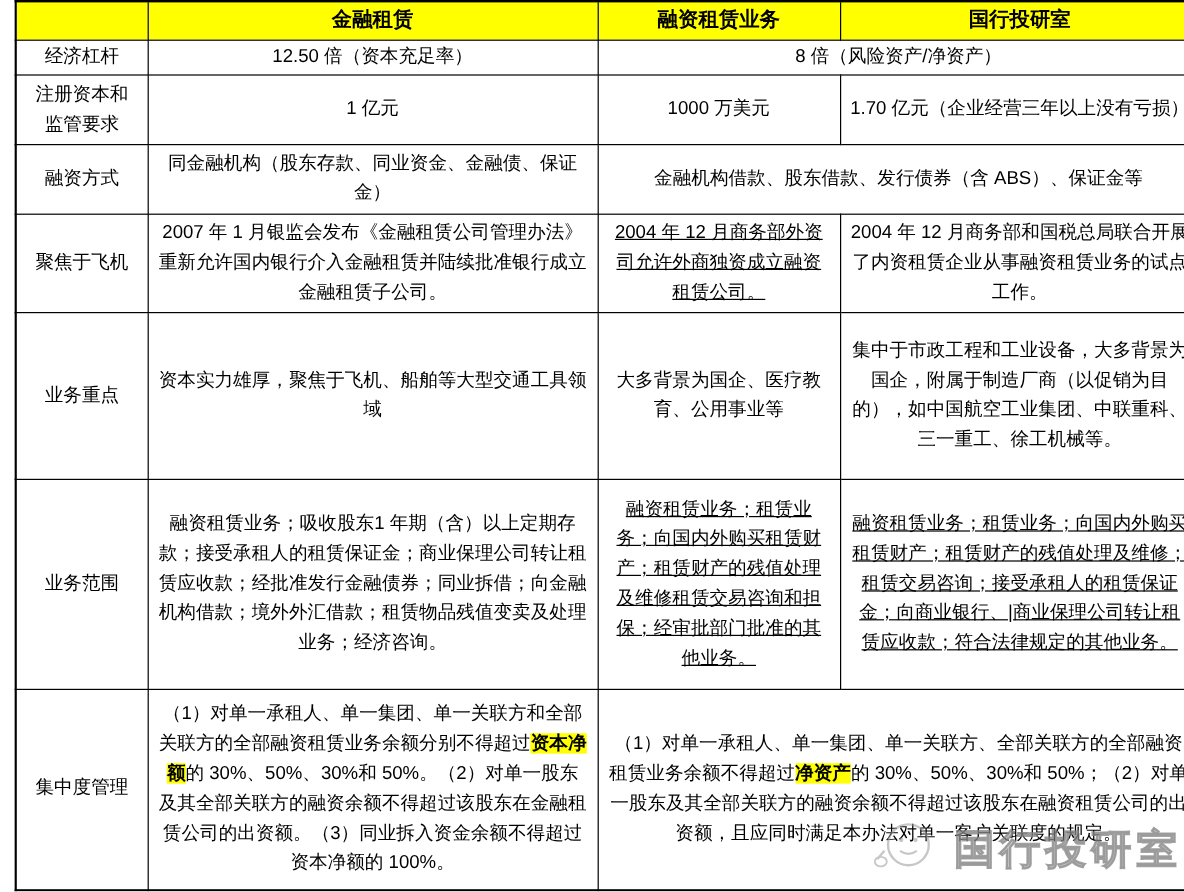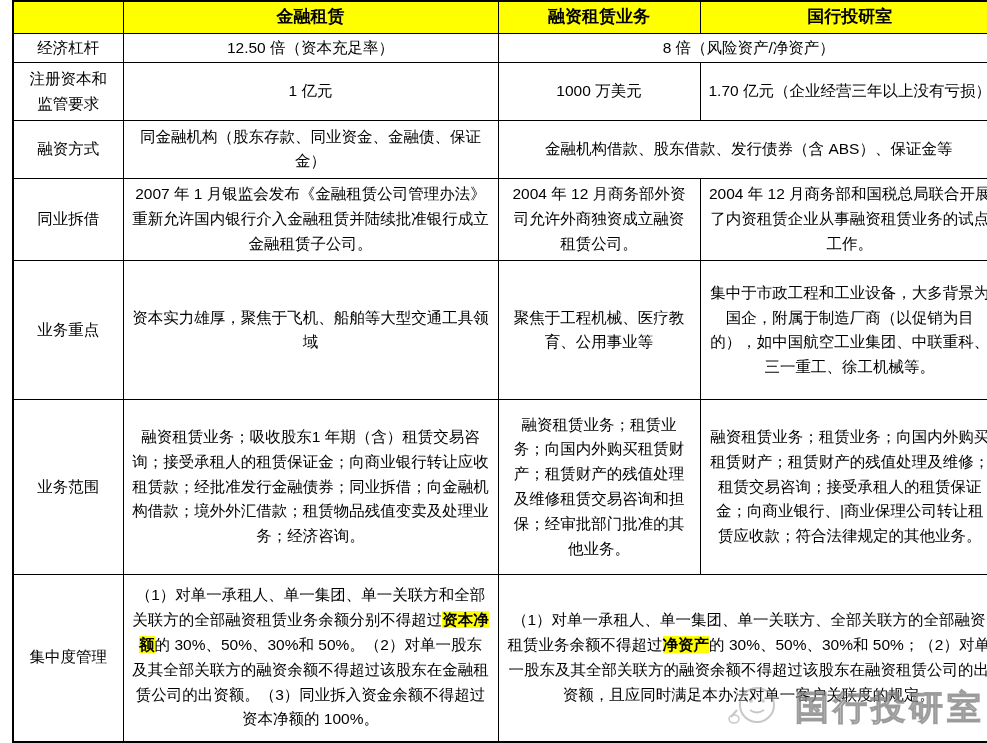--- a/index.html
+++ b/index.html
@@ -34,21 +34,21 @@
     background: #FFFF00;
     font-weight: bold;
     font-size: 17px;
     line-height: 1.3;
   }
   td.rowlabel {
     white-space: pre-line;
     font-size: 16px;
     padding: 1px 4px;
   }
-  .lh-sm  { line-height: 1.48; }
+  .lh-sm  { line-height: 1.48; text-decoration: underline; }
   .lh-lg  { line-height: 1.95; }
   .hl { background: #FFFF00; font-weight: bold; }
   
   .watermark {
     position: absolute;
     right: 14px;
     bottom: 10px;
     display: flex;
     align-items: center;
     gap: 16px;
@@ -100,36 +100,36 @@
     </tr>
 
 
     <tr style="height:54px">
       <td class="rowlabel">融资方式</td>
       <td>同金融机构（股东存款、同业资金、金融债、保证金）</td>
       <td colspan="2">金融机构借款、股东借款、发行债券（含 ABS）、保证金等</td>
     </tr>
 
     <tr style="height:75px">
-      <td class="rowlabel">同业拆借</td>
+      <td class="rowlabel">聚焦于飞机</td>
       <td>2007 年 1 月银监会发布《金融租赁公司管理办法》重新允许国内银行介入金融租赁并陆续批准银行成立金融租赁子公司。</td>
       <td class="lh-sm">2004 年 12 月商务部外资司允许外商独资成立融资租赁公司。</td>
       <td>2004 年 12 月商务部和国税总局联合开展了内资租赁企业从事融资租赁业务的试点工作。</td>
     </tr>
 
     <tr style="height:130px">
       <td class="rowlabel">业务重点</td>
       <td>资本实力雄厚，聚焦于飞机、船舶等大型交通工具领域</td>
-      <td>聚焦于工程机械、医疗教育、公用事业等</td>
+      <td>大多背景为国企、医疗教育、公用事业等</td>
       <td>集中于市政工程和工业设备，大多背景为国企，附属于制造厂商（以促销为目的），如中国航空工业集团、中联重科、三一重工、徐工机械等。</td>
     </tr>
 
     <tr style="height:163px">
       <td class="rowlabel">业务范围</td>
-      <td>融资租赁业务；吸收股东1 年期（含）租赁交易咨询；接受承租人的租赁保证金；向商业银行转让应收租赁款；经批准发行金融债券；同业拆借；向金融机构借款；境外外汇借款；租赁物品残值变卖及处理业务；经济咨询。</td>
+      <td>融资租赁业务；吸收股东1 年期（含）以上定期存款；接受承租人的租赁保证金；商业保理公司转让租赁应收款；经批准发行金融债券；同业拆借；向金融机构借款；境外外汇借款；租赁物品残值变卖及处理业务；经济咨询。</td>
       <td class="lh-sm">融资租赁业务；租赁业务；向国内外购买租赁财产；租赁财产的残值处理及维修租赁交易咨询和担保；经审批部门批准的其他业务。</td>
       <td class="lh-sm">融资租赁业务；租赁业务；向国内外购买租赁财产；租赁财产的残值处理及维修；租赁交易咨询；接受承租人的租赁保证金；向商业银行、|商业保理公司转让租赁应收款；符合法律规定的其他业务。</td>
     </tr>
 
 
     <tr style="height:157px">
       <td class="rowlabel">集中度管理</td>
       <td><span>（1）对单一承租人、单一集团、单一关联方和全部关联方的全部融资租赁业务余额分别不得超过</span><span class="hl">资本净额</span><span>的 30%、50%、30%和 50%。（2）对单一股东及其全部关联方的融资余额不得超过该股东在金融租赁公司的出资额。（3）同业拆入资金余额不得超过资本净额的 100%。</span></td>
       <td colspan="2" class="lh-lg"><span>（1）对单一承租人、单一集团、单一关联方、全部关联方的全部融资租赁业务余额不得超过</span><span class="hl">净资产</span><span>的 30%、50%、30%和 50%；（2）对单一股东及其全部关联方的融资余额不得超过该股东在融资租赁公司的出资额，且应同时满足本办法对单一客户关联度的规定。</span></td>
     </tr>

